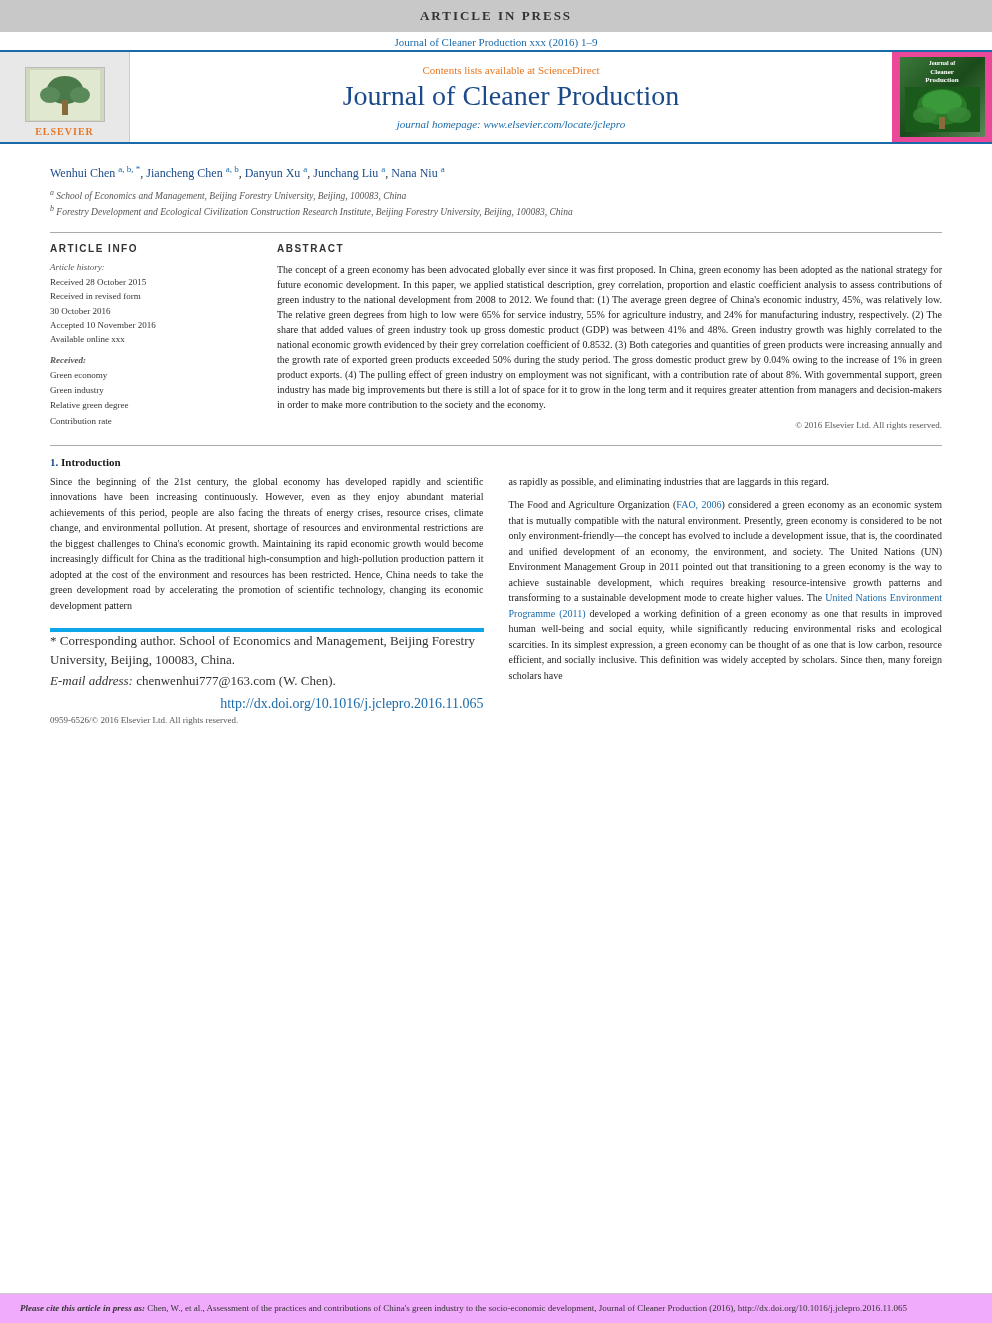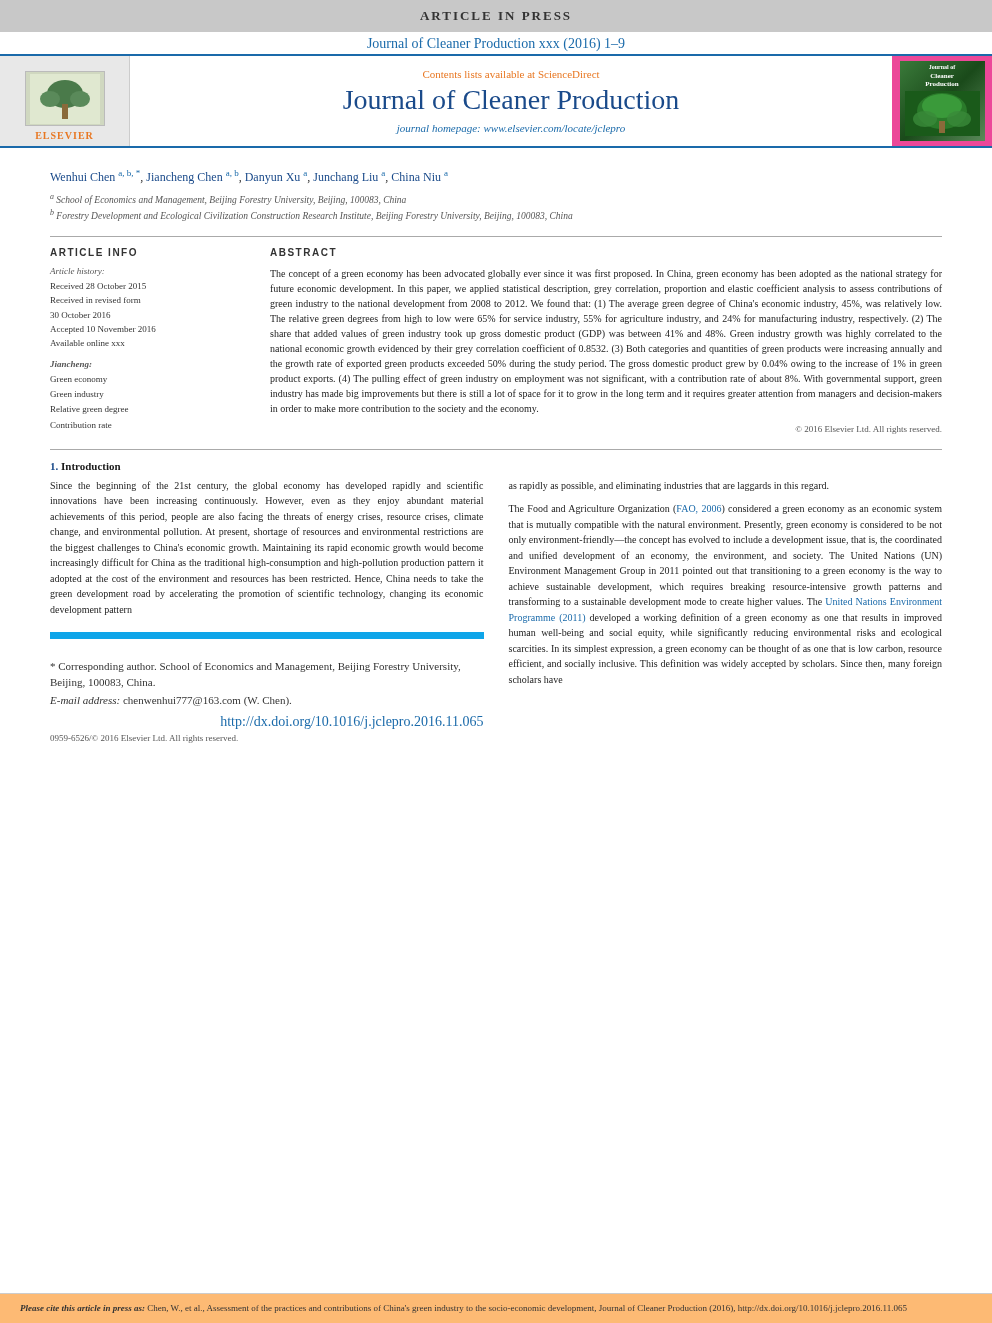--- a/index.html
+++ b/index.html
@@ -26,21 +26,21 @@
       padding: 8px 0;
       font-size: 13px;
       font-weight: bold;
       letter-spacing: 2px;
       color: #333;
     }
     
     .journal-title-bar {
       text-align: center;
       padding: 4px 0 2px;
-      font-size: 14px;
+      font-size: 11px;
       color: #1a6aaa;
     }
     
     .header-section {
       display: flex;
       align-items: stretch;
       border-top: 2px solid #1a6aaa;
       border-bottom: 2px solid #1a6aaa;
       margin: 0;
     }
@@ -158,21 +158,21 @@
       line-height: 1.5;
       margin-bottom: 12px;
     }
     .divider {
       border: none;
       border-top: 1px solid #aaa;
       margin: 10px 0;
     }
     .two-column {
       display: flex;
-      gap: 20px;
+      gap: 27px;
       margin-bottom: 15px;
     }
     .article-info {
       width: 200px;
       flex-shrink: 0;
     }
     .article-info h3 {
       font-size: 10px;
       letter-spacing: 1.5px;
       text-transform: uppercase;
@@ -254,43 +254,43 @@
       font-size: 10px;
       color: #222;
       line-height: 1.55;
       text-align: justify;
       margin-bottom: 8px;
     }
     .body-text .link {
       color: #1a6aaa;
     }
     .footnote-area {
-      border-top: 7px solid #0ea5e9;
+      border-top: 4px solid #0ea5e9;
       margin-top: 15px;
-      padding-top: 20px;
-      font-size: 11px;
+      padding-top: 0;
+      font-size: 13px;
       color: #333;
     }
     .footnote-item {
       margin-bottom: 3px;
       line-height: 1.4;
     }
     .doi-link {
       color: #1a6aaa;
       font-size: 14px;
       text-align: right;
     }
     .issn-line {
       font-size: 9px;
       color: #555;
       margin-top: 3px;
     }
     
     .bottom-bar {
-      background: #fdba74;
+      background: #f0abfc;
       border-top: 1px solid #ccc;
       padding: 8px 20px;
       font-size: 9px;
       color: #333;
       line-height: 1.5;
       margin-top: auto;
     }
     .bottom-bar .cite-label {
       font-weight: bold;
       font-style: italic;
@@ -358,21 +358,21 @@
 
     <div class="authors-line">
       <span class="author-name">Wenhui Chen</span>
       <sup>a, b, *</sup>,
       <span class="author-name">Jiancheng Chen</span>
       <sup>a, b</sup>,
       <span class="author-name">Danyun Xu</span>
       <sup>a</sup>,
       <span class="author-name">Junchang Liu</span>
       <sup>a</sup>,
-      <span class="author-name">China Niu</span>
+      <span class="author-name">Nana Niu</span>
       <sup>a</sup>
     </div>
 
     <div class="affiliations">
       <div><sup>a</sup> School of Economics and Management, Beijing Forestry University, Beijing, 100083, China</div>
       <div><sup>b</sup> Forestry Development and Ecological Civilization Construction Research Institute, Beijing Forestry University, Beijing, 100083, China</div>
     </div>
 
     <hr class="divider">
 
@@ -382,21 +382,21 @@
         <h3>ARTICLE INFO</h3>
 
         <div class="info-section-title">Article history:</div>
         <div class="info-text">Received 28 October 2015</div>
         <div class="info-text">Received in revised form</div>
         <div class="info-text">30 October 2016</div>
         <div class="info-text">Accepted 10 November 2016</div>
         <div class="info-text">Available online xxx</div>
 
         <div class="keywords-section">
-          <h4>Jiancheng:</h4>
+          <h4>Received:</h4>
           <div class="keyword-item">Green economy</div>
           <div class="keyword-item">Green industry</div>
           <div class="keyword-item">Relative green degree</div>
           <div class="keyword-item">Contribution rate</div>
         </div>
       </div>
 
       <div class="abstract-section">
         <h3>ABSTRACT</h3>
         <div class="abstract-text">The concept of a green economy has been advocated globally ever since it was first proposed. In China, green economy has been adopted as the national strategy for future economic development. In this paper, we applied statistical description, grey correlation, proportion and elastic coefficient analysis to assess contributions of green industry to the national development from 2008 to 2012. We found that: (1) The average green degree of China's economic industry, 45%, was relatively low. The relative green degrees from high to low were 65% for service industry, 55% for agriculture industry, and 24% for manufacturing industry, respectively. (2) The share that added values of green industry took up gross domestic product (GDP) was between 41% and 48%. Green industry growth was highly correlated to the national economic growth evidenced by their grey correlation coefficient of 0.8532. (3) Both categories and quantities of green products were increasing annually and the growth rate of exported green products exceeded 50% during the study period. The gross domestic product grew by 0.04% owing to the increase of 1% in green product exports. (4) The pulling effect of green industry on employment was not significant, with a contribution rate of about 8%. With governmental support, green industry has made big improvements but there is still a lot of space for it to grow in the long term and it requires greater attention from managers and decision-makers in order to make more contribution to the society and the economy.</div>

